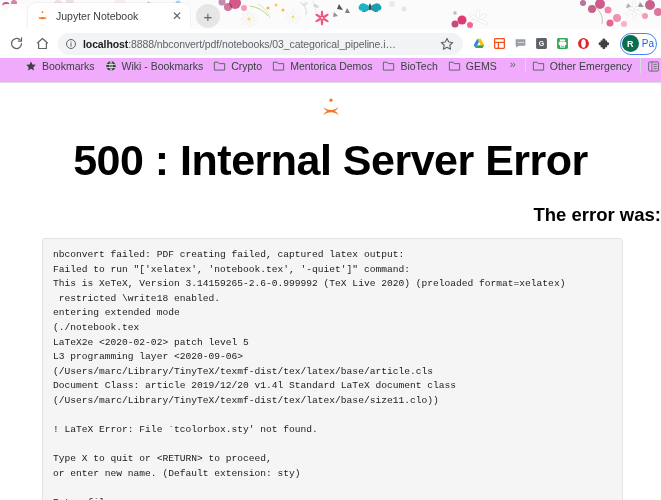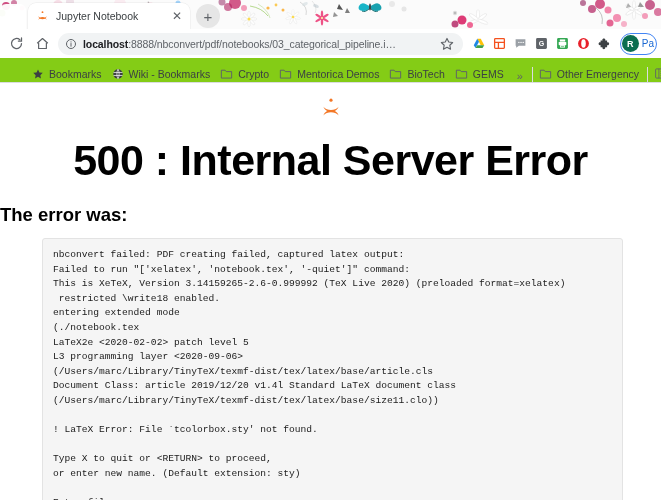--- a/index.html
+++ b/index.html
@@ -112,24 +112,24 @@
     display: flex; align-items: center; justify-content: center;
     flex: none;
   }
   .profile-name {
     font-size: 10px; color: #1967d2;
     margin-left: 3px; white-space: nowrap;
   }
 
   .bookmarks {
     height: 25px;
-    background: #84cc16;
+    background: #f0abfc;
     border-bottom: 1px solid #dadce0;
-    display: flex; align-items: flex-end;
-    padding: 0 14px;
+    display: flex; align-items: flex-start;
+    padding: 0 7px;
     overflow: hidden;
   }
   .bm {
     display: flex; align-items: center;
     font-size: 10.5px; color: #3c4043;
     padding: 2px 6px 2px 4px;
     white-space: nowrap; flex: none;
     gap: 5px;
   }
   .bm-clip { flex: none; overflow: hidden; }
@@ -152,21 +152,21 @@
   .err-title {
     text-align: center;
     font-size: 43px;
     font-weight: 700;
     color: #000;
     letter-spacing: -.5px;
     line-height: 1.1;
     margin-top: 8px;
   }
   .err-sub {
-    text-align: left;
+    text-align: right;
     font-size: 18.5px;
     font-weight: 700;
     color: #000;
     margin-top: 20px;
   }
 
   .trace {
     margin: 12px 38px 0 42px;
     background: #f5f5f5;
     border: 1px solid #e3e3e3;

